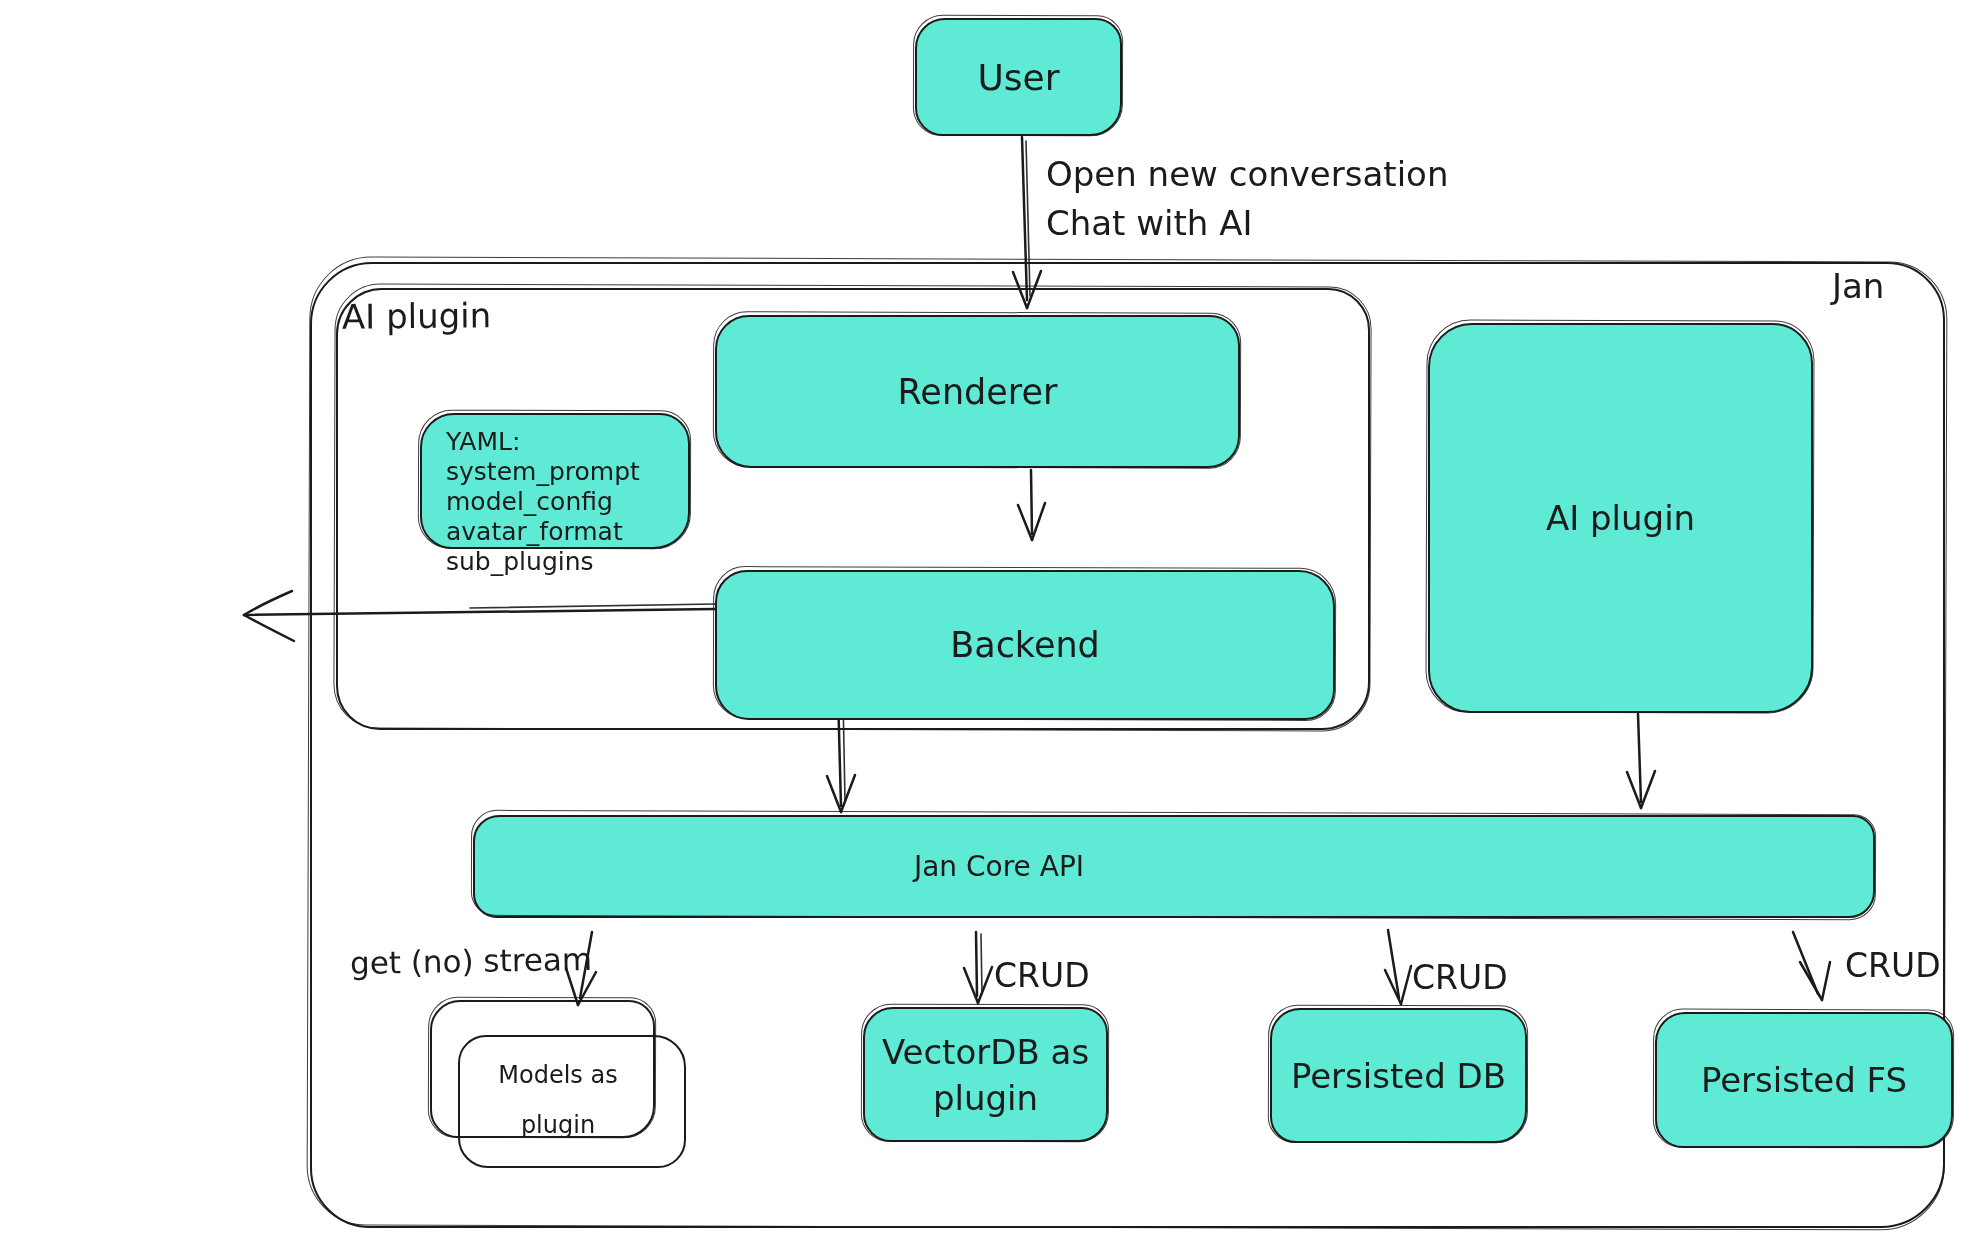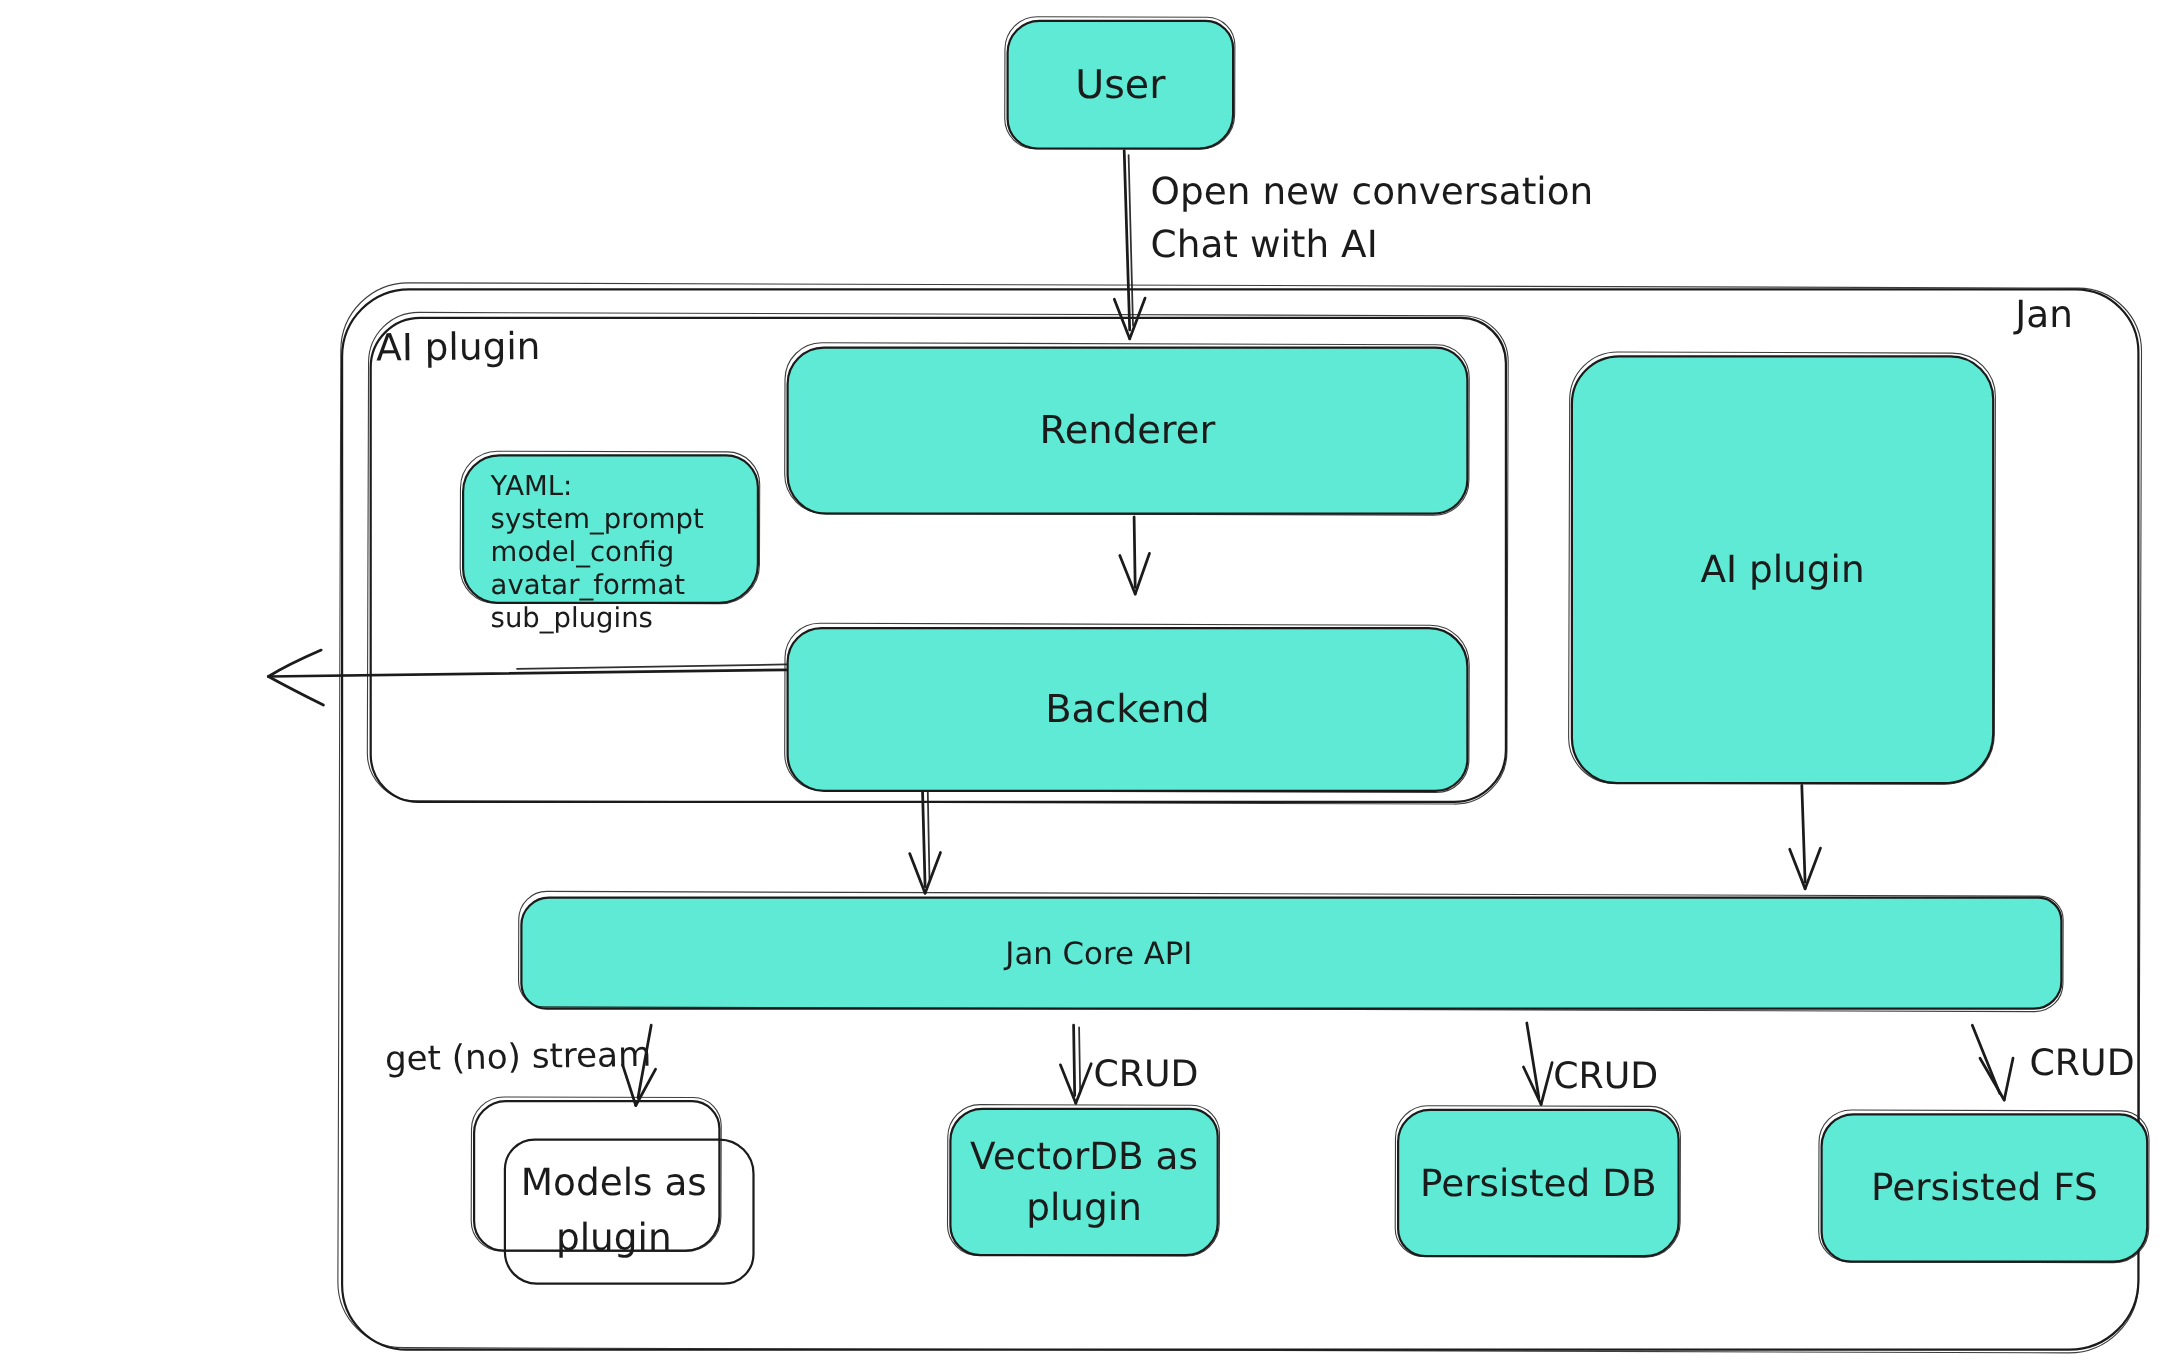--- a/index.html
+++ b/index.html
@@ -21,33 +21,33 @@
   .lbl{position:absolute;color:#1b1b1b;white-space:nowrap;}
 
   
   #jan      {left:310px;top:262px;width:1635px;height:966px;border-radius:62px 58px 64px 60px;}
   #group    {left:336px;top:288px;width:1034px;height:442px;border-radius:46px 42px 48px 44px;}
   #jan-label{left:1832px;top:266px;font-size:34px;}
   #group-label{left:342px;top:296px;font-size:34px;transform:rotate(-.5deg);}
 
   
   #user     {left:915px;top:18px;width:207px;height:118px;border-radius:30px 26px 32px 28px;font-size:36px;}
-  #renderer {left:715px;top:315px;width:620px;height:153px;border-radius:34px 30px 32px 36px;font-size:35px;}
+  #renderer {left:715px;top:315px;width:525px;height:153px;border-radius:34px 30px 32px 36px;font-size:35px;}
   #backend  {left:715px;top:570px;width:620px;height:150px;border-radius:32px 36px 30px 34px;font-size:35px;}
   #yaml     {left:420px;top:413px;width:270px;height:136px;border-radius:34px 30px 36px 32px;
              align-items:flex-start;justify-content:flex-start;padding:12px 0 0 24px;
              font-size:25px;line-height:30px;text-align:left;}
   #yaml span{display:block;}
   #doc      {left:18px;top:545px;width:212px;height:143px;border-radius:30px 26px 30px 28px;font-size:34px;}
   #ai-right {left:1428px;top:323px;width:385px;height:390px;border-radius:44px 40px 46px 42px;font-size:34px;}
   #api      {left:473px;top:815px;width:1402px;height:103px;border-radius:26px 22px 26px 24px;
              font-size:28px;padding-right:350px;text-align:right;}
   #models-a {left:430px;top:1000px;width:225px;height:138px;border-radius:30px 26px 32px 28px;}
   #models-b {left:458px;top:1035px;width:228px;height:133px;border-radius:28px 32px 28px 30px;}
-  #models-text{left:428px;top:1050px;width:260px;font-size:34px;line-height:50px;text-align:center;position:absolute;}
+  #models-text{left:428px;top:1050px;width:260px;font-size:24px;line-height:50px;text-align:center;position:absolute;}
   #vectordb {left:863px;top:1007px;width:245px;height:135px;border-radius:30px 26px 30px 28px;font-size:34px;line-height:46px;}
   #pdb      {left:1270px;top:1008px;width:257px;height:135px;border-radius:30px 28px 32px 26px;font-size:34px;}
   #pfs      {left:1655px;top:1012px;width:298px;height:136px;border-radius:30px 26px 32px 28px;font-size:34px;}
 
   
   #open-conv{left:1046px;top:150px;font-size:34px;line-height:49px;}
   #stream-lbl{left:350px;top:943px;font-size:31px;transform:rotate(-1deg);}
   #crud-vdb {left:994px;top:956px;font-size:33px;}
   #crud-pdb {left:1412px;top:958px;font-size:33px;}
   #crud-pfs {left:1845px;top:946px;font-size:33px;}

